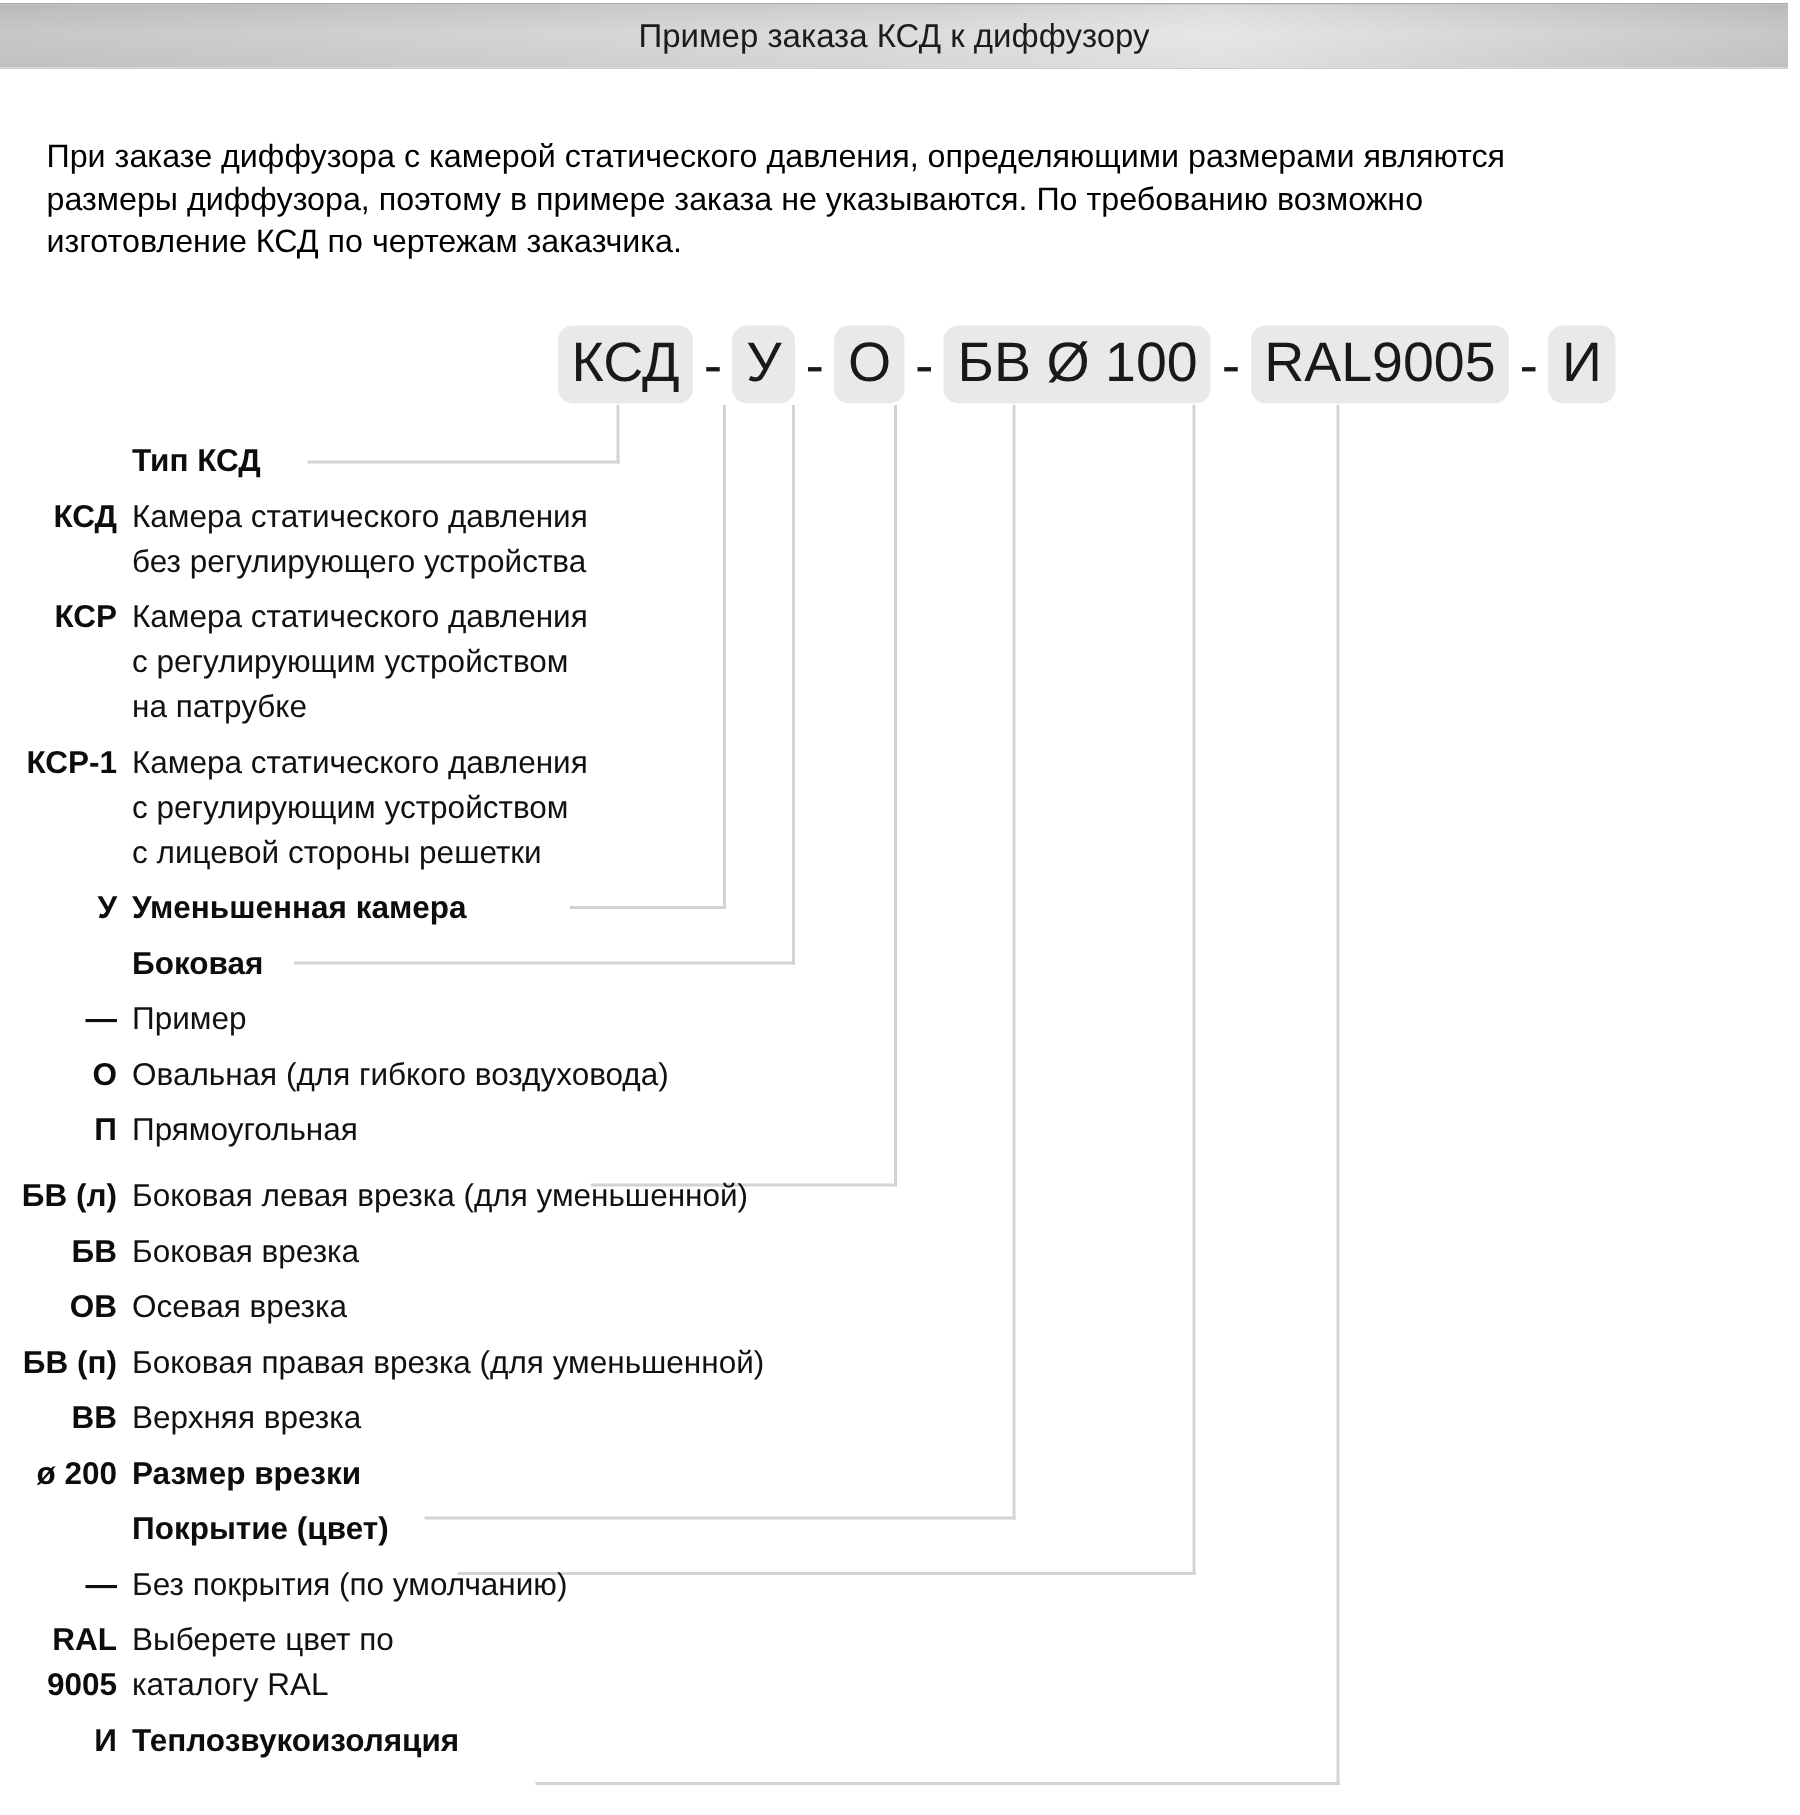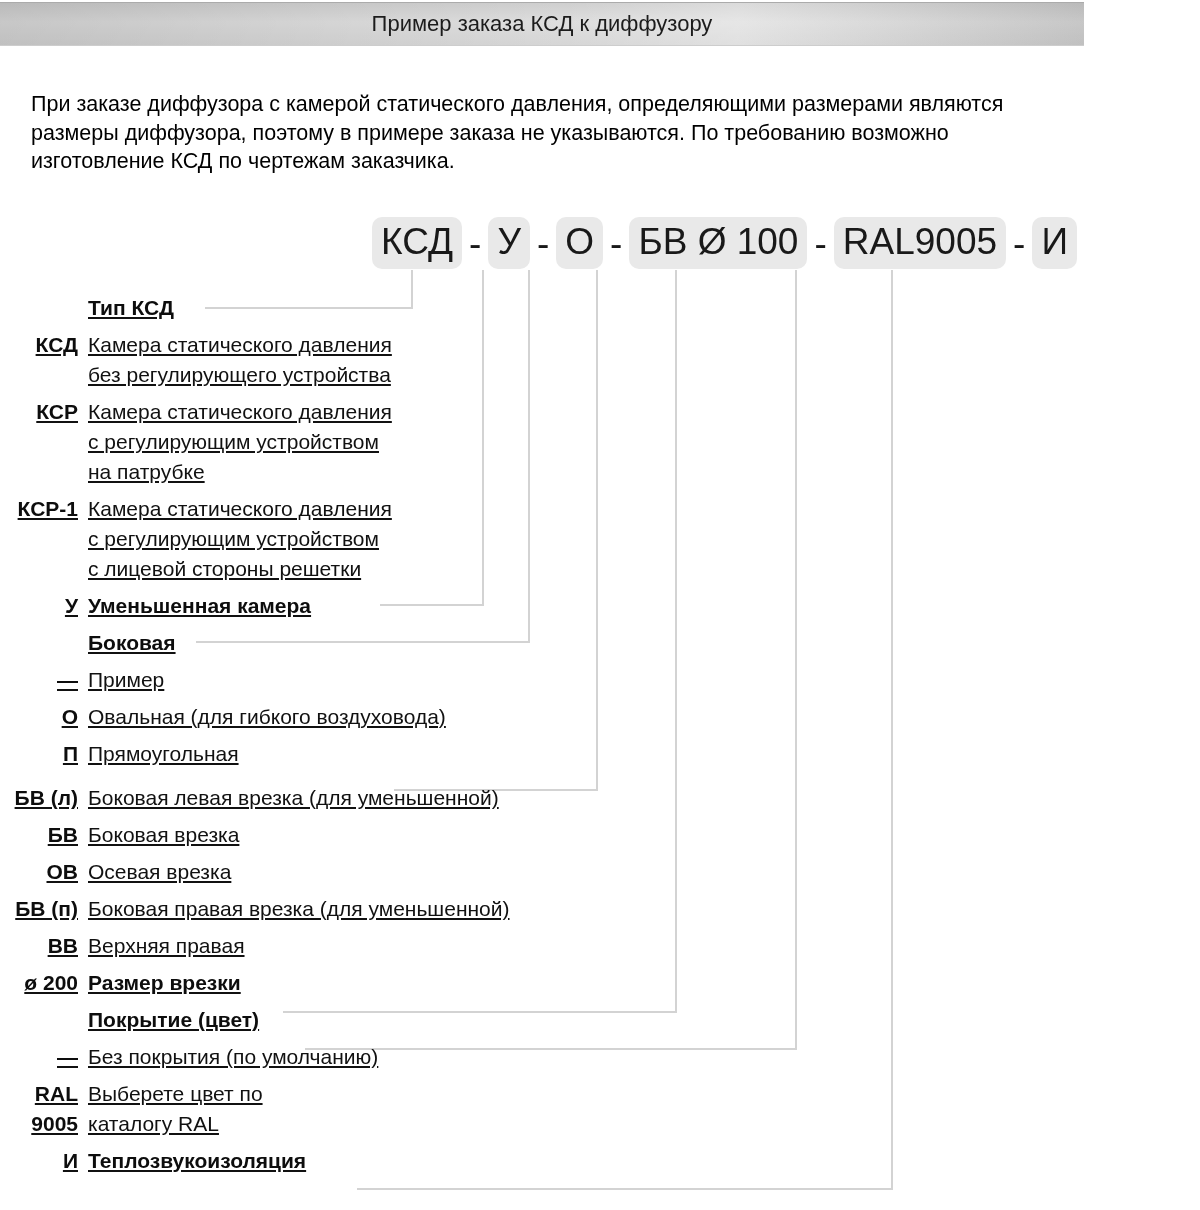--- a/index.html
+++ b/index.html
@@ -4,21 +4,21 @@
 <style>
   html,body{margin:0;padding:0;}
   body{
     width:1200px;height:1210px;position:relative;overflow:hidden;
     background:#ffffff;color:#111111;
     font-family:"Liberation Sans","DejaVu Sans",sans-serif;
     -webkit-font-smoothing:antialiased;
   }
   
   .header{
-    position:absolute;top:2px;left:0;width:1084px;height:42px;
+    position:absolute;top:2px;left:0;width:1192px;height:42px;
     display:flex;align-items:center;justify-content:center;
     background:
       linear-gradient(to right, rgba(0,0,0,0.10), rgba(0,0,0,0.00) 52%, rgba(255,255,255,0.25) 68%, rgba(0,0,0,0.10) 100%),
       linear-gradient(to bottom,#cfcfcf,#dedede 45%,#d6d6d6);
     border-top:1px solid #ababab;
     border-bottom:1px solid #cdcdcd;
     font-size:22px;color:#1c1c1c;
   }
   
   .intro{
@@ -36,21 +36,21 @@
   .code-box{
     background:#e9e9e9;border-radius:10px;
     padding:2px 9px 5px 9px;line-height:45px;white-space:nowrap;
   }
   .code-dash{padding:0 1px;line-height:45px;}
   
   .vline{position:absolute;width:2px;background:#d3d3d3;}
   .hline{position:absolute;height:2px;background:#d3d3d3;}
   
   .legend{position:absolute;top:293px;left:0;width:760px;font-size:21px;}
-  .lrow{display:flex;margin-bottom:7px;text-decoration:underline;}
+  .lrow{display:flex;margin-bottom:7px;}
   .lkey{
     width:78px;flex:0 0 78px;margin-right:10px;
     text-align:right;font-weight:700;line-height:30px;
     white-space:pre-line;color:#0d0d0d;
   }
   .llabel{line-height:30px;white-space:pre-line;color:#111;}
   .llabel.hdr{font-weight:700;color:#0d0d0d;}
 </style>
 </head>
 <body>
@@ -149,21 +149,21 @@
     <div class="lrow">
       <div class="lkey">ОВ</div>
       <div class="llabel">Осевая врезка</div>
     </div>
     <div class="lrow">
       <div class="lkey">БВ (п)</div>
       <div class="llabel">Боковая правая врезка (для уменьшенной)</div>
     </div>
     <div class="lrow">
       <div class="lkey">ВВ</div>
-      <div class="llabel">Верхняя правая</div>
+      <div class="llabel">Верхняя врезка</div>
     </div>
     <div class="lrow">
       <div class="lkey">ø 200</div>
       <div class="llabel hdr">Размер врезки</div>
     </div>
     <div class="lrow">
       <div class="lkey"></div>
       <div class="llabel hdr">Покрытие (цвет)</div>
     </div>
     <div class="lrow">

